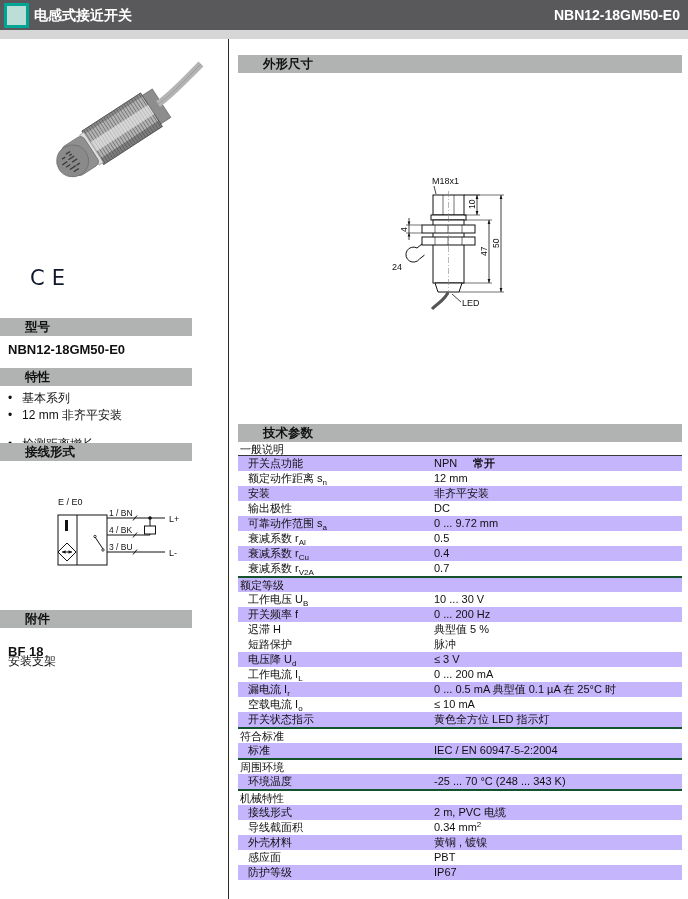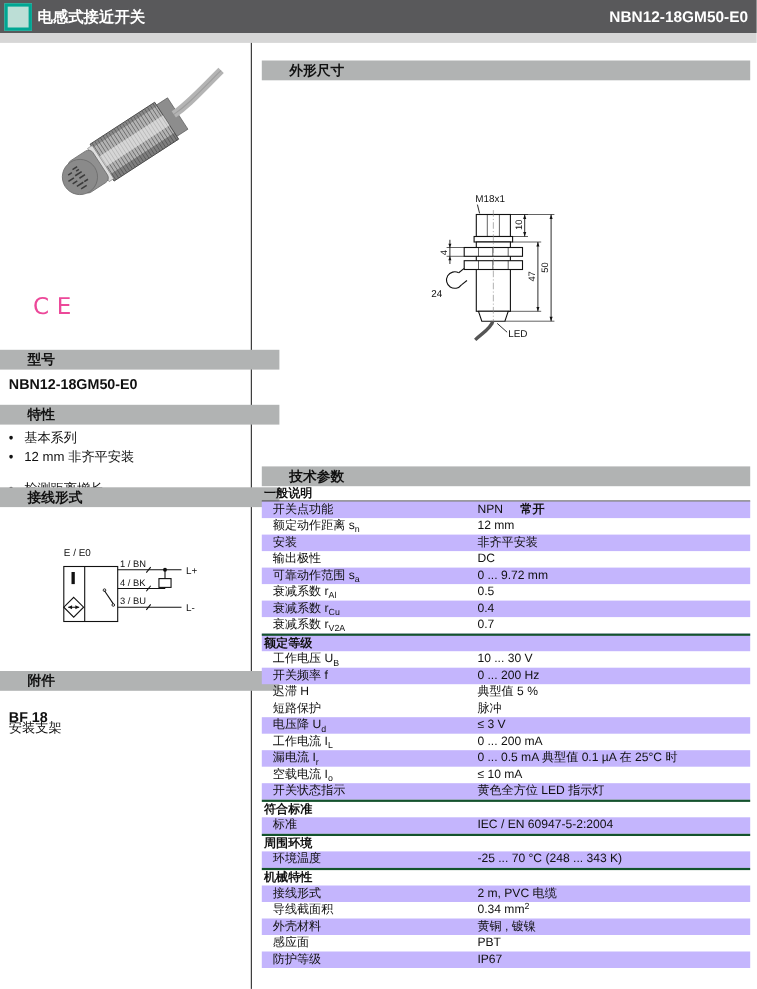--- a/index.html
+++ b/index.html
@@ -8,34 +8,34 @@
   .abs{position:absolute;}
   
   .topbar{left:0;top:0;width:688px;height:30px;background:#59595b;}
   .logo-sq{left:4px;top:3px;width:19px;height:19px;background:#bcded6;border:3px solid #00a693;}
   .topbar-title{left:34px;top:0;height:30px;line-height:30px;color:#fff;font-weight:bold;font-size:14px;}
   .topbar-part{right:8px;top:0;height:30px;line-height:30px;color:#fff;font-weight:bold;font-size:14px;}
   .topstrip{left:0;top:30px;width:688px;height:9px;background:#d6d6d6;}
   .divider{left:228px;top:39px;width:1px;height:860px;background:#2b2b2b;}
   
   .secbar{background:#b1b3b3;height:18px;line-height:18px;font-weight:bold;font-size:12.5px;padding-left:25px;box-sizing:border-box;}
-  .secbar-l{left:0;width:254px;}
+  .secbar-l{left:0;width:192px;}
   .secbar-r{left:238px;width:444px;}
   
   .model-val{left:8px;top:342px;font-weight:bold;font-size:13px;}
   .feat-item{left:8px;font-size:12px;}
   .feat-dot{display:inline-block;width:14px;}
   .acc-name{left:8px;top:644px;font-weight:bold;font-size:13px;}
   .acc-desc{left:8px;top:653px;font-size:12px;}
-  .ce{left:30px;top:266px;font-size:21px;letter-spacing:7px;font-family:"DejaVu Sans",sans-serif;color:#ec4899;}
+  .ce{left:30px;top:266px;font-size:21px;letter-spacing:7px;font-family:"DejaVu Sans",sans-serif;color:#0f172a;}
   
   .ttable{left:238px;top:442px;width:444px;}
   .trow{position:relative;height:15px;line-height:15px;font-size:11px;white-space:nowrap;}
   .zeb{background:#c4b5fd;}
-  .tsub{font-weight:bold;padding-left:2px;box-sizing:border-box;}
+  .tsub{font-weight:normal;padding-left:2px;box-sizing:border-box;}
   .lt{border-top:2px solid #14532d;height:16px;line-height:14px;}
   .lb{border-bottom:1px solid #3a3a3a;height:14px;line-height:14px;}
   .rl{position:absolute;left:10px;}
   .rv{position:absolute;left:196px;font-weight:normal;}
   .rv2{position:absolute;left:235px;font-weight:bold;}
   .sb{font-size:8px;position:relative;top:3px;}
   .sp{font-size:8px;position:relative;top:-4px;}
   svg text{font-family:"Liberation Sans","DejaVu Sans",sans-serif;fill:#111;}
 </style>
 </head>

